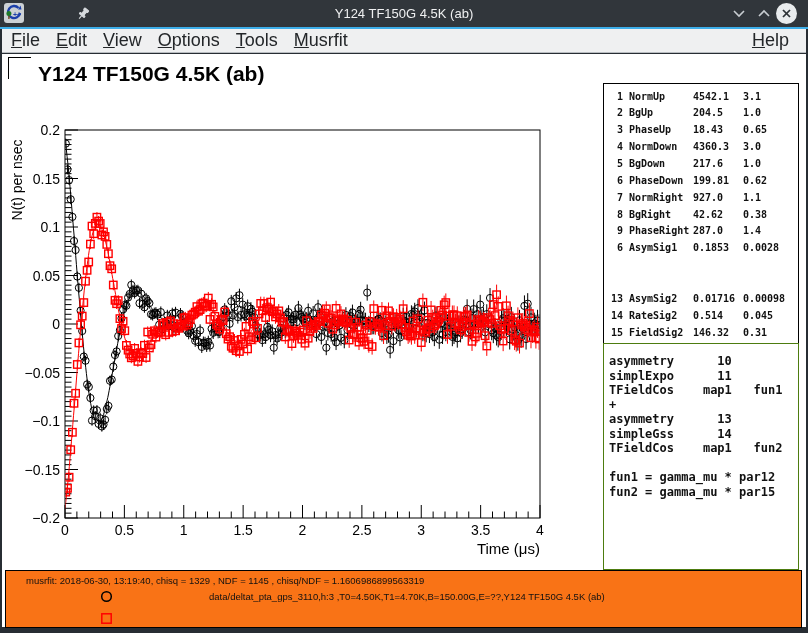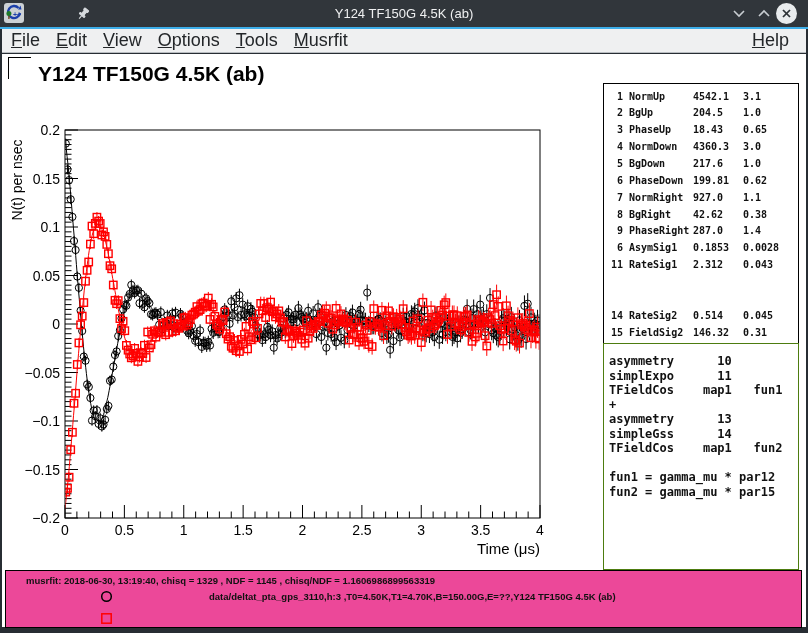--- a/index.html
+++ b/index.html
@@ -38,21 +38,21 @@
   .p-name{position:absolute;left:25px}
   .p-val{position:absolute;left:89px}
   .p-err{position:absolute;left:139px}
   .theory-box{position:absolute;left:601px;top:289px;width:194px;height:225px;
               border:1px solid #4d7c0f;background:#fff}
   .theory-box pre{margin:0;position:absolute;left:5px;top:10px;
                   font-family:"DejaVu Sans Mono","Liberation Mono",monospace;
                   font-size:12px;font-weight:bold;line-height:14.5px;color:#111}
   
   .legend-box{position:absolute;left:3px;top:516px;width:795px;height:56px;
-              border:1px solid #000;background:#ec4899;font-weight:bold;color:#111}
+              border:1px solid #000;background:#f97316;font-weight:normal;color:#111}
   .lg-stats{position:absolute;left:20px;top:4px;font-size:9.5px;white-space:nowrap}
   .lg-entry-label{position:absolute;left:203px;font-size:9.5px;white-space:nowrap}
   .lg-marker{position:absolute;left:93px;width:15px;height:15px}
 </style>
 </head>
 <body>
 
 <div class="titlebar">
   <div class="app-icon">
     <svg width="18" height="18" viewBox="0 0 18 18">
@@ -1491,25 +1491,25 @@
         <span class="p-name">PhaseRight</span>
         <span class="p-val">287.0</span>
         <span class="p-err">1.4</span>
       </div>
       <div class="p-row" style="top: 155.24px;">
         <span class="p-no">6</span>
         <span class="p-name">AsymSig1</span>
         <span class="p-val">0.1853</span>
         <span class="p-err">0.0028</span>
       </div>
-      <div class="p-row" style="top: 172.1px;">
-        <span class="p-no">11</span>
-        <span class="p-name">RateSig1</span>
-        <span class="p-val">2.312</span>
-        <span class="p-err">0.043</span>
+      <div class="p-row" style="top: 205.82px;">
+        <span class="p-no">13</span>
+        <span class="p-name">AsymSig2</span>
+        <span class="p-val">0.01716</span>
+        <span class="p-err">0.00098</span>
       </div>
       <div class="p-row" style="top: 222.68px;">
         <span class="p-no">14</span>
         <span class="p-name">RateSig2</span>
         <span class="p-val">0.514</span>
         <span class="p-err">0.045</span>
       </div>
       <div class="p-row" style="top: 239.54px;">
         <span class="p-no">15</span>
         <span class="p-name">FieldSig2</span>

